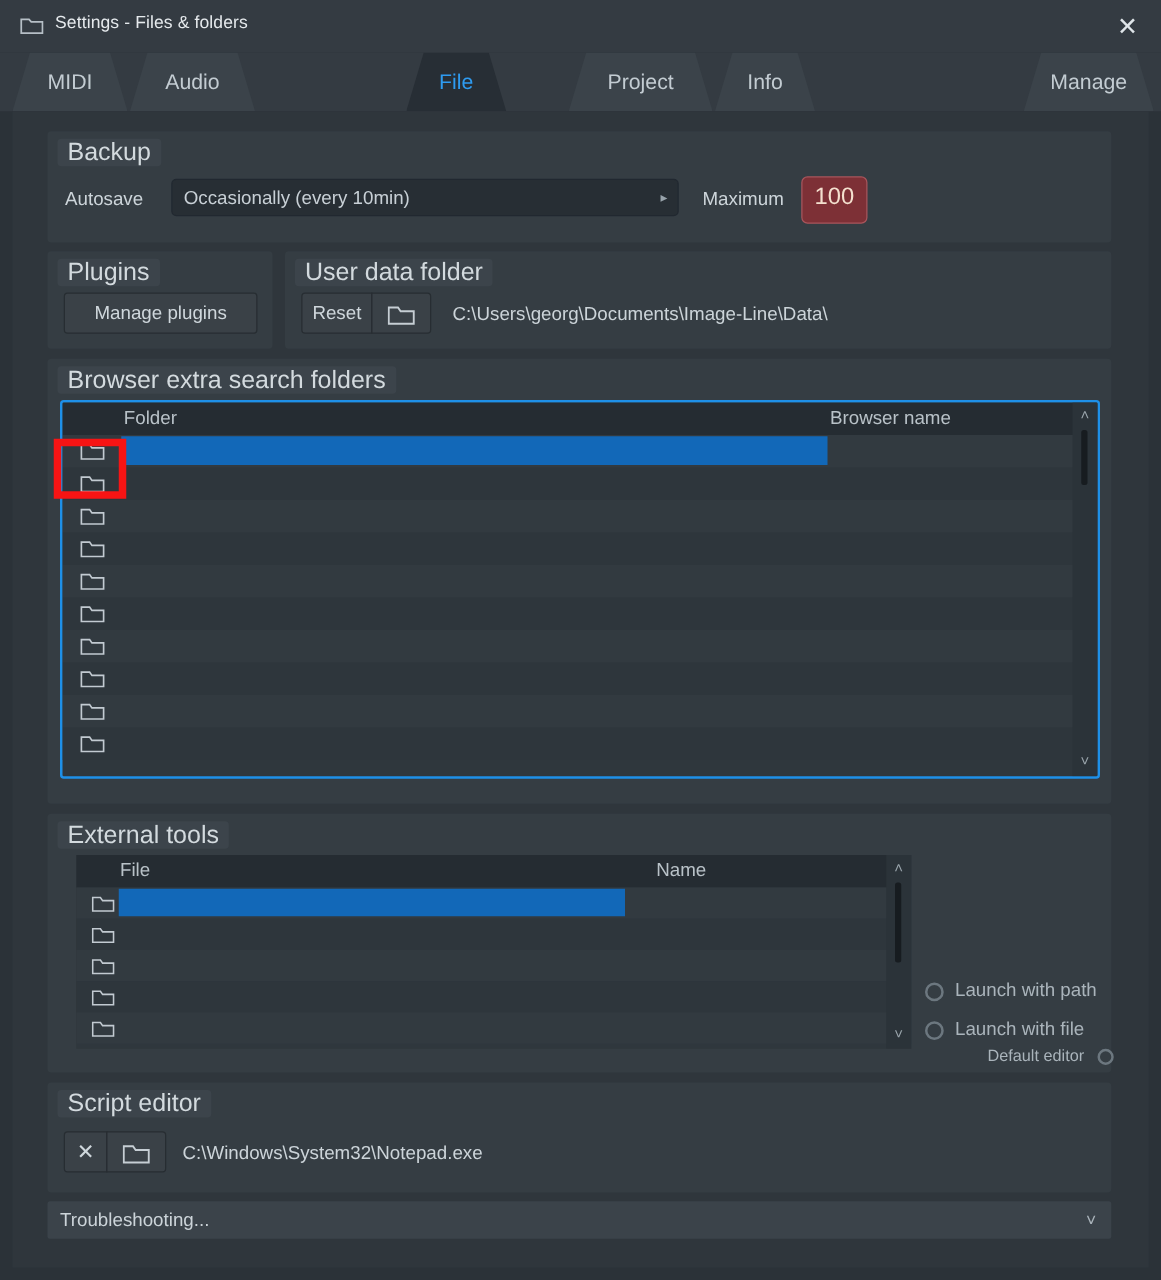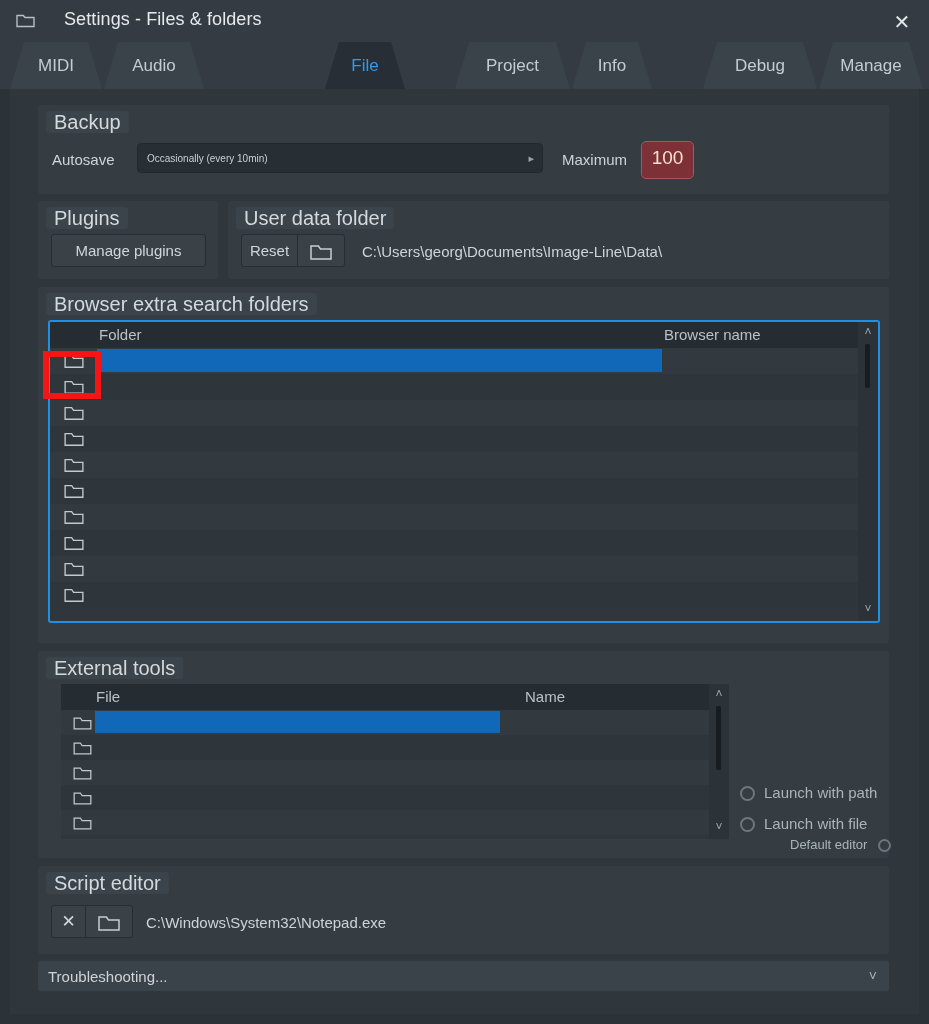--- a/index.html
+++ b/index.html
@@ -25,24 +25,23 @@
     background: #343b42;
   }
   .title-icon {
     position: absolute;
     left: 16px; top: 12px;
     width: 19px; height: 16px;
   }
   .title-text {
     position: absolute;
     left: 44px; top: 9px;
-    font-size: 18px;
+    font-size: 14px;
     color: #e6eaed;
     letter-spacing: 0.1px;
-    margin-left: 20px;
   }
   .close-btn {
     position: absolute;
     right: 10px; top: 8px;
     width: 34px; height: 28px;
     color: #dfe5e9;
     font-size: 20px;
     line-height: 28px;
     text-align: center;
     cursor: pointer;
@@ -124,21 +123,21 @@
     border: 1px solid #212830;
     border-radius: 4px;
     box-sizing: border-box;
     cursor: pointer;
   }
   .combo-text {
     position: absolute;
     left: 9px; top: 0;
     height: 100%;
     line-height: 30px;
-    font-size: 10px;
+    font-size: 15px;
     color: #c8d0d6;
     white-space: nowrap;
   }
   .combo-arrow {
     position: absolute;
     right: 8px; top: 50%;
     transform: translateY(-50%);
     color: #98a3ab;
     font-size: 11px;
   }
@@ -292,21 +291,20 @@
   <span class="title-text">Settings - Files &amp; folders</span>
   <span class="close-btn">✕</span>
 </div>
 
 <div class="tabbar" id="tabbar">
     <div class="tab" style="left: 10px; width: 92px;">MIDI</div>
     <div class="tab" style="left: 104px; width: 100px;">Audio</div>
     <div class="tab active" style="left: 325px; width: 80px;">File</div>
     <div class="tab" style="left: 455px; width: 115px;">Project</div>
     <div class="tab" style="left: 572px; width: 80px;">Info</div>
-    <div class="tab" style="left: 703px; width: 114px;">Debug</div>
     <div class="tab" style="left: 819px; width: 104px;">Manage</div>
   </div>
 
 <div class="panel">
 
   <div class="group" style="left:28px; top:16px; width:851px; height:89px;">
     <div class="group-title">Backup</div>
     <div class="lbl" style="left:14px; top:46px;">Autosave</div>
     <div class="combo" style="left:99px; top:38px; width:406px; height:30px;">
       <span class="combo-text">Occasionally (every 10min)</span>

